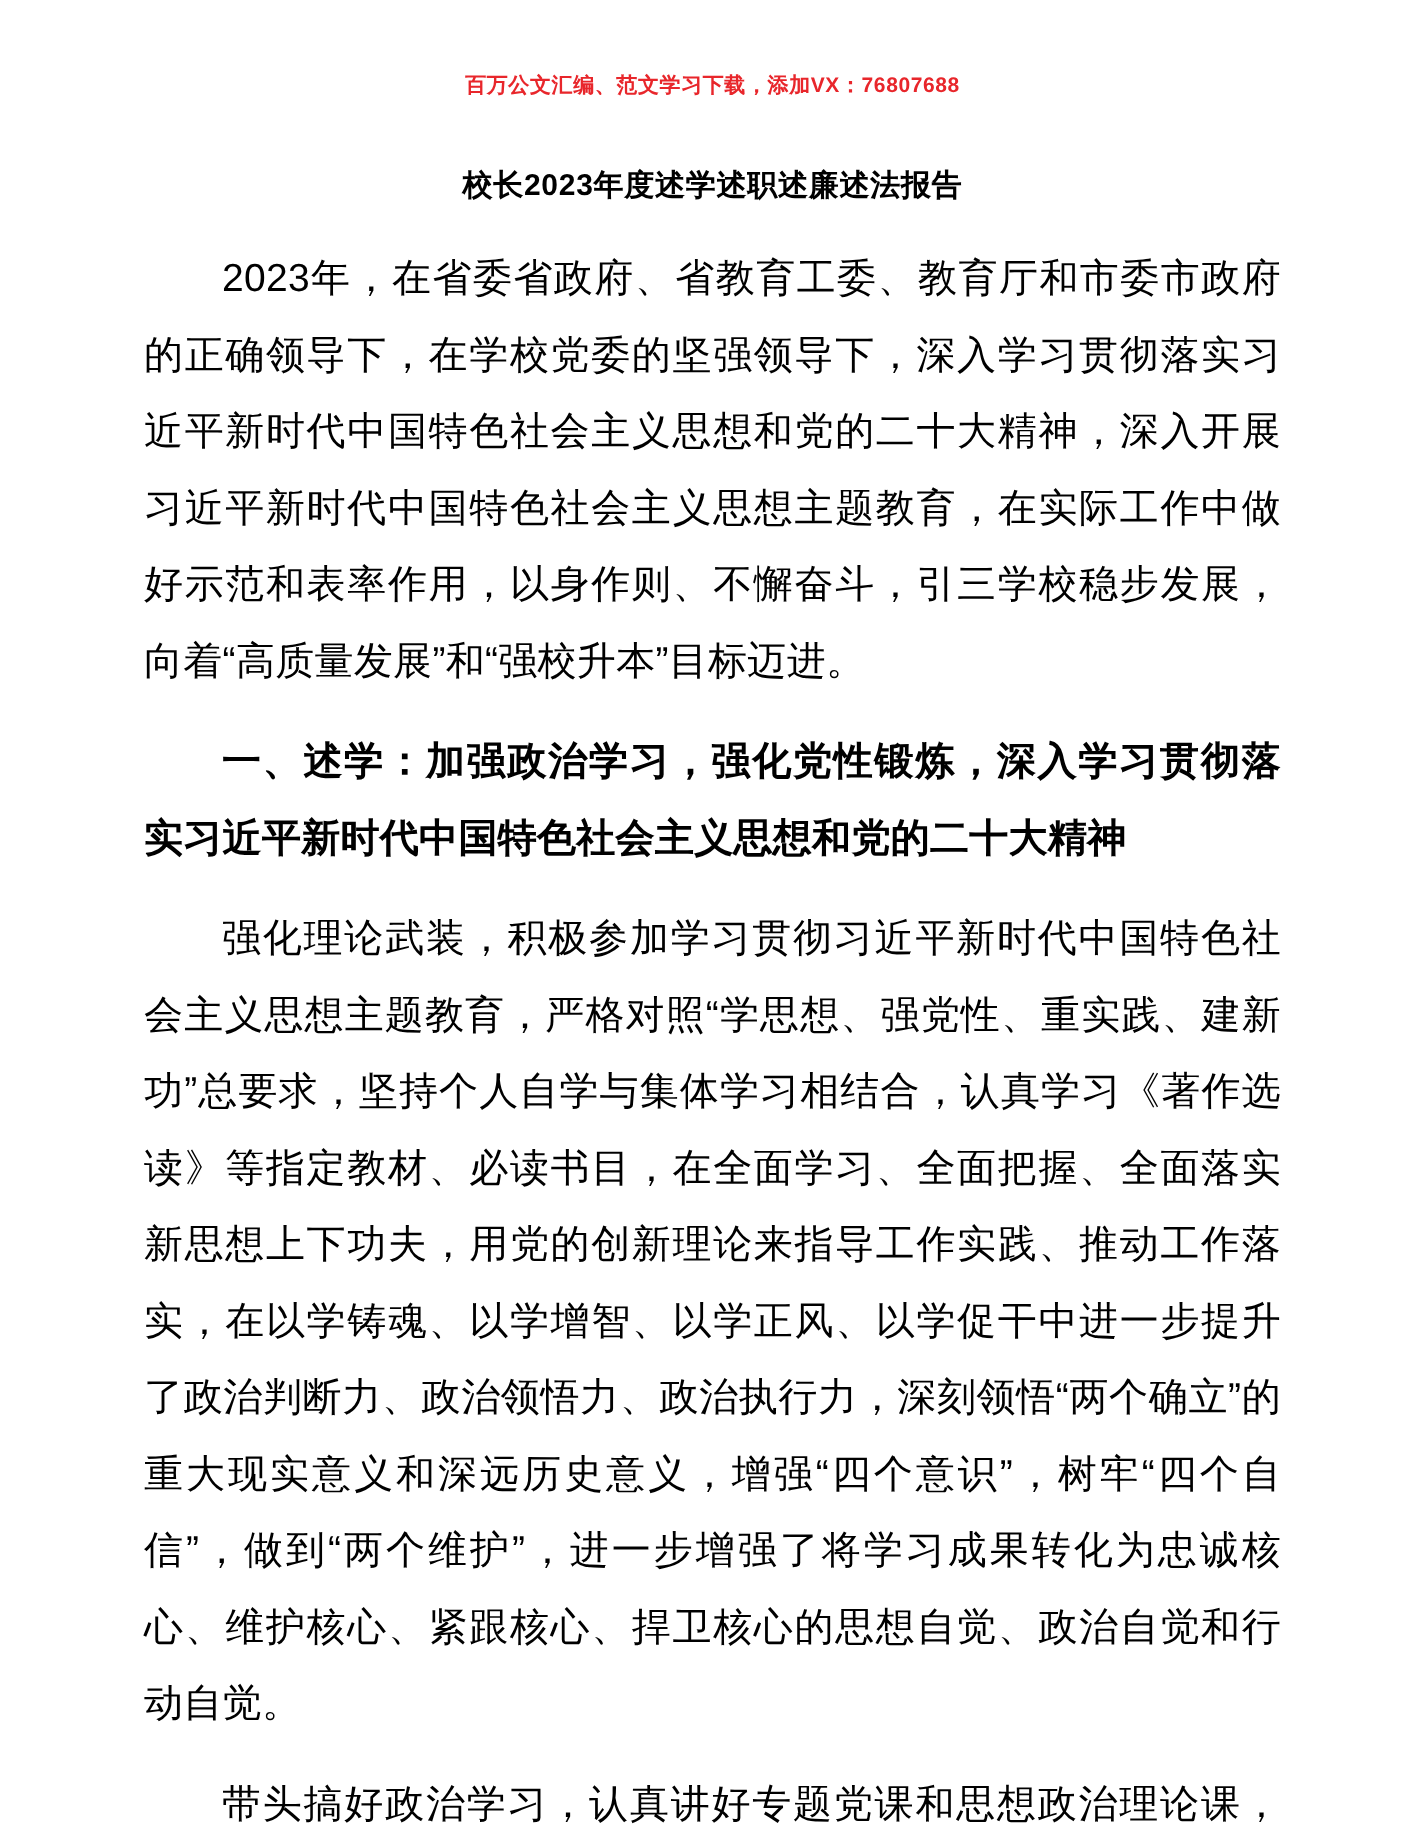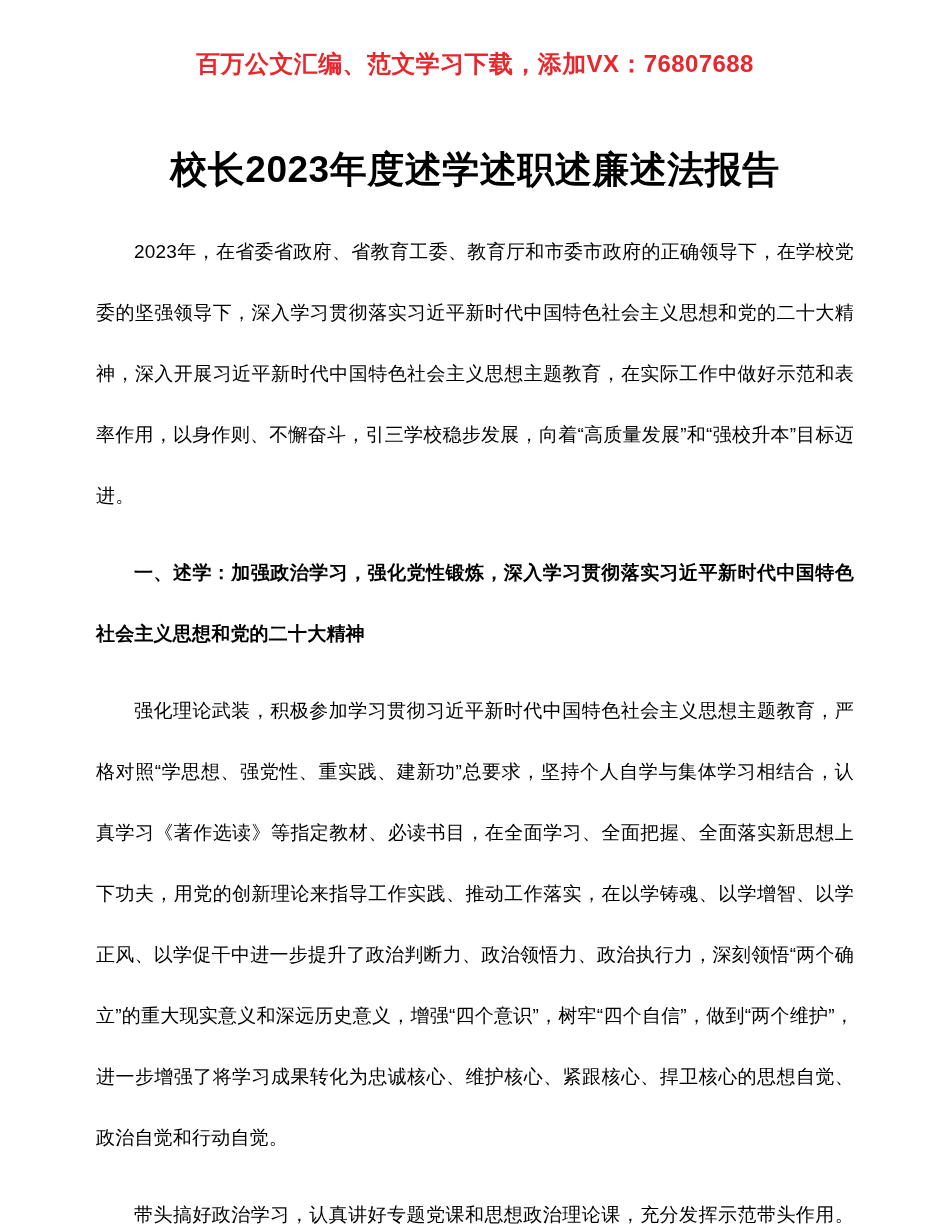--- a/index.html
+++ b/index.html
@@ -18,41 +18,41 @@
     position: relative;
     width: 950px;
     height: 1230px;
     box-sizing: border-box;
     padding: 0 96px;
   }
   .watermark {
     margin-top: 48px;
     text-align: center;
     color: #e8262b;
-    font-size: 24px;
+    font-size: 14px;
     font-weight: 700;
     letter-spacing: 0.4px;
     font-family: "Liberation Sans", sans-serif;
     white-space: nowrap;
   }
   .doc-title {
-    margin-top: 64px;
+    margin-top: 44px;
     text-align: center;
-    font-size: 37px;
+    font-size: 20px;
     font-weight: 700;
     letter-spacing: 0.5px;
     line-height: 1.4;
   }
   .body-text {
     margin-top: 22px;
   }
   p.para {
     margin: 0 0 0 0;
-    font-size: 19px;
-    line-height: 61px;
+    font-size: 26px;
+    line-height: 51px;
     text-align: justify;
     text-justify: inter-ideograph;
     text-indent: 2em;
     letter-spacing: 0.2px;
     font-weight: 500;
   }
   p.para + p.para {
     margin-top: 16px;
   }
   p.heading-para {

